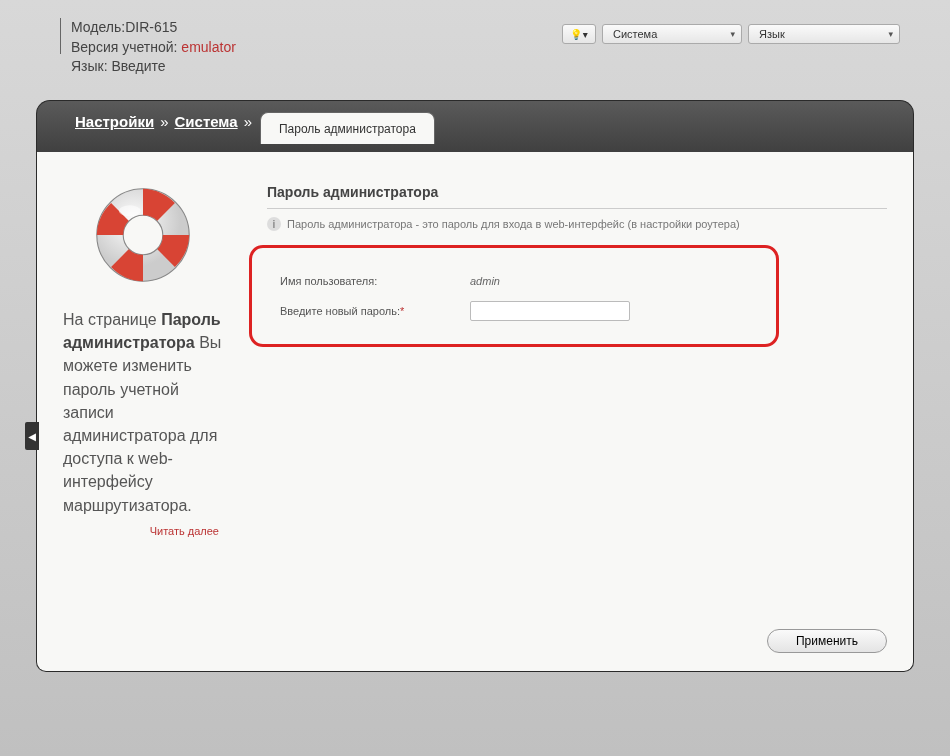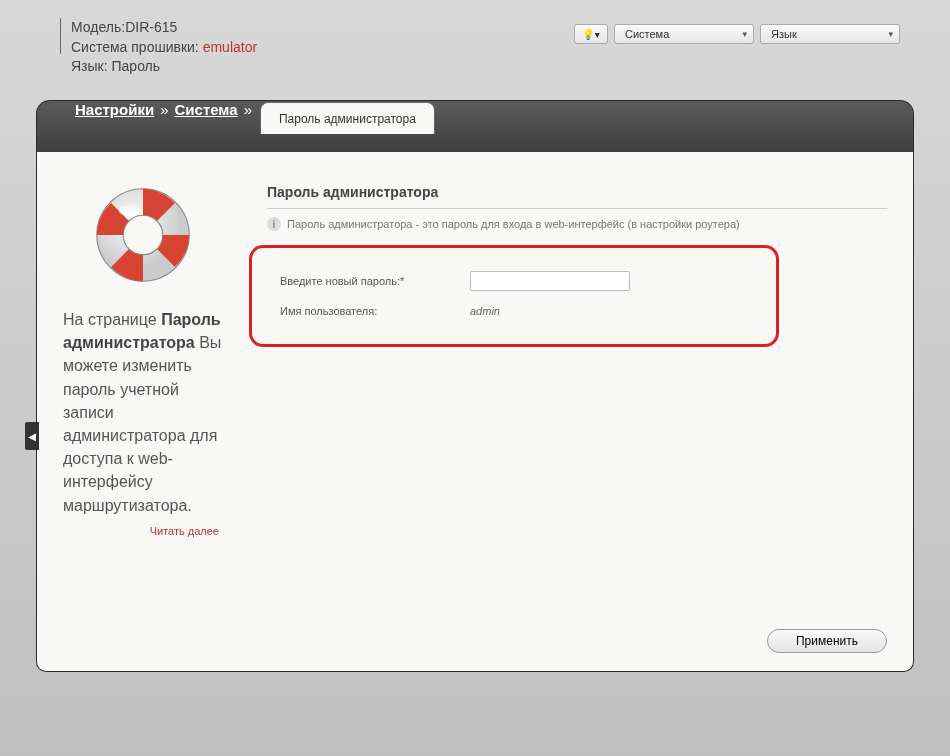--- a/index.html
+++ b/index.html
@@ -35,34 +35,34 @@
     font-size: 10px; cursor:pointer;
   }
   .dropdown {
     background: linear-gradient(#fafafa,#e6e6e6);
     border: 1px solid #aaa; border-radius: 3px;
     height: 20px; display:flex; align-items:center; justify-content:space-between;
     padding: 0 6px 0 10px; font-size: 11px; cursor:pointer;
   }
   .dropdown .chev { font-size: 9px; color:#555; margin-left:6px; }
   .dd-system { width: 140px; }
-  .dd-lang { width: 140px; }
+  .dd-lang { width: 152px; }
 
   .panel-wrap {
     margin: 0 36px;
     position: relative;
   }
   .panel-top {
     background: linear-gradient(#5a5a5a,#404040);
     border-radius: 14px 14px 0 0;
     border: 1px solid #2a2a2a;
     border-bottom: none;
     height: 52px;
     display: flex;
-    align-items: flex-start;
+    align-items: center;
     padding: 0 0 0 38px;
     position: relative;
   }
   .breadcrumb {
     color: #fff; font-size: 15px; font-weight: bold;
     display: flex; align-items: center; gap: 6px;
     margin-bottom: 10px;
   }
   .breadcrumb .bc-link { text-decoration: underline; cursor:pointer; }
   .breadcrumb .sep { font-weight: normal; }
@@ -148,22 +148,22 @@
   }
 </style>
 </head>
 <body>
 
 <div class="header">
   <div class="logo-block">
     <div class="divider"></div>
     <div class="model-info">
       <div><span>Модель:</span><span>DIR-615</span></div>
-      <div><span>Система прошивки:</span> <a>emulator</a></div>
-      <div><span>Язык:</span> <span>Пароль</span></div>
+      <div><span>Версия учетной:</span> <a>emulator</a></div>
+      <div><span>Язык:</span> <span>Введите</span></div>
     </div>
   </div>
   <div class="spacer"></div>
   <div class="top-controls">
     <div class="small-btn">
       <span>💡</span>
       <span class="chev">▾</span>
     </div>
     <div class="dropdown dd-system">
       <span>Система</span>
@@ -219,32 +219,32 @@
     <div class="content">
       <div class="section-title">Пароль администратора</div>
       <hr class="section-rule">
       <div class="hint-row">
         <div class="hint-icon">i</div>
         <span>Пароль администратора - это пароль для входа в web-интерфейс (в настройки роутера)</span>
       </div>
 
       <div class="form-box">
         <div class="form-row">
+          <div class="form-label">Имя пользователя:</div>
+          <div class="value-static">admin</div>
+        </div>
+        <div class="form-row">
           <div class="form-label">
             <span>Введите новый пароль:</span><span class="req">*</span>
           </div>
           <div class="input-wrap">
             <span class="pencil">✎</span>
             <input class="text-input" type="password" style="">
           </div>
         </div>
-        <div class="form-row">
-          <div class="form-label">Имя пользователя:</div>
-          <div class="value-static">admin</div>
-        </div>
       </div>
     </div>
 
     <div class="apply-row">
       <button class="apply-btn">Применить</button>
     </div>
   </div>
 </div>
 
 </body></html>

